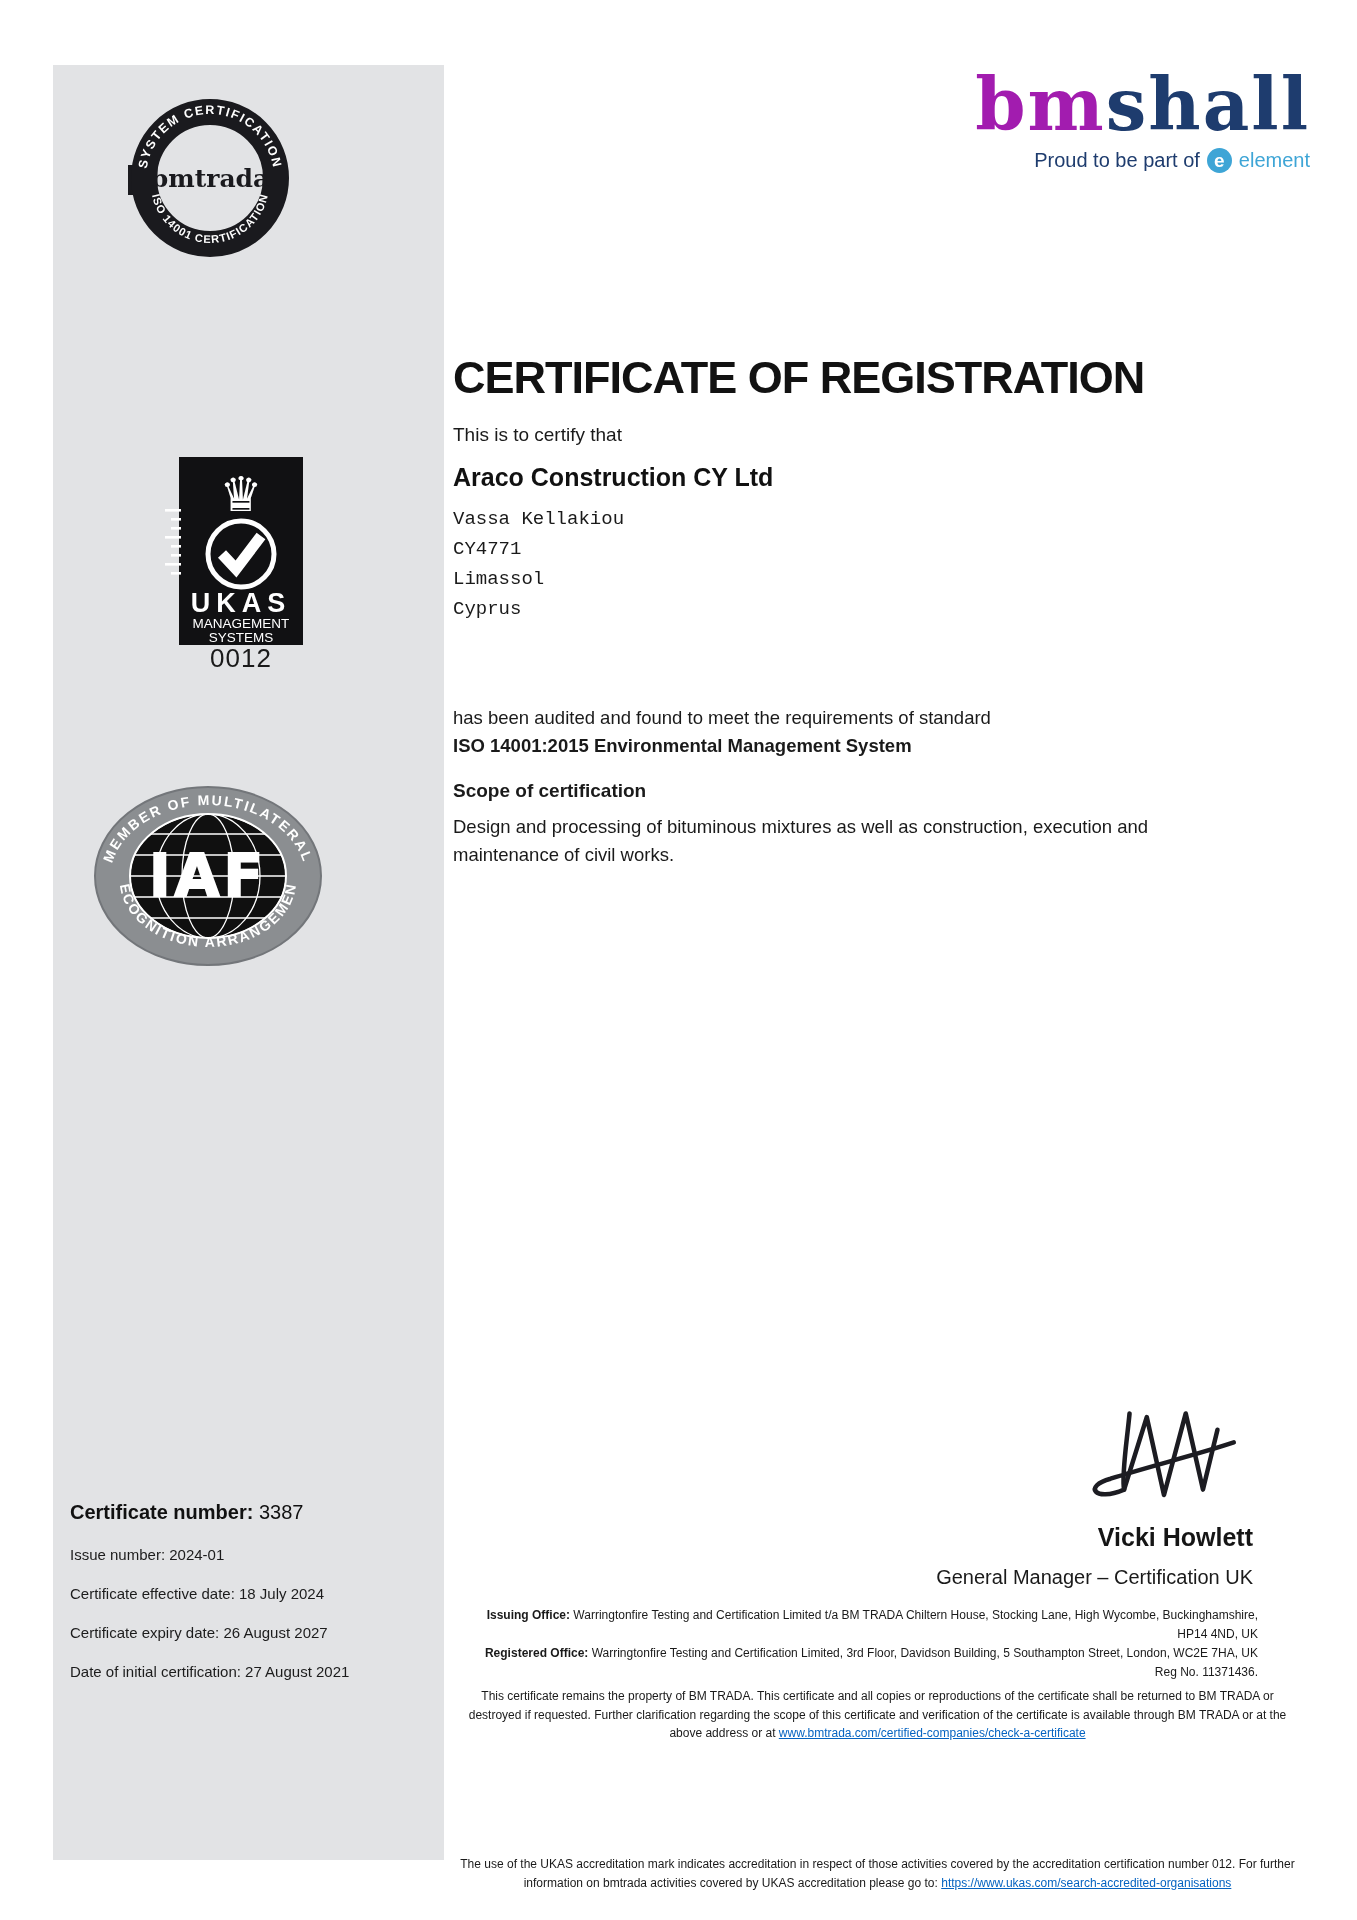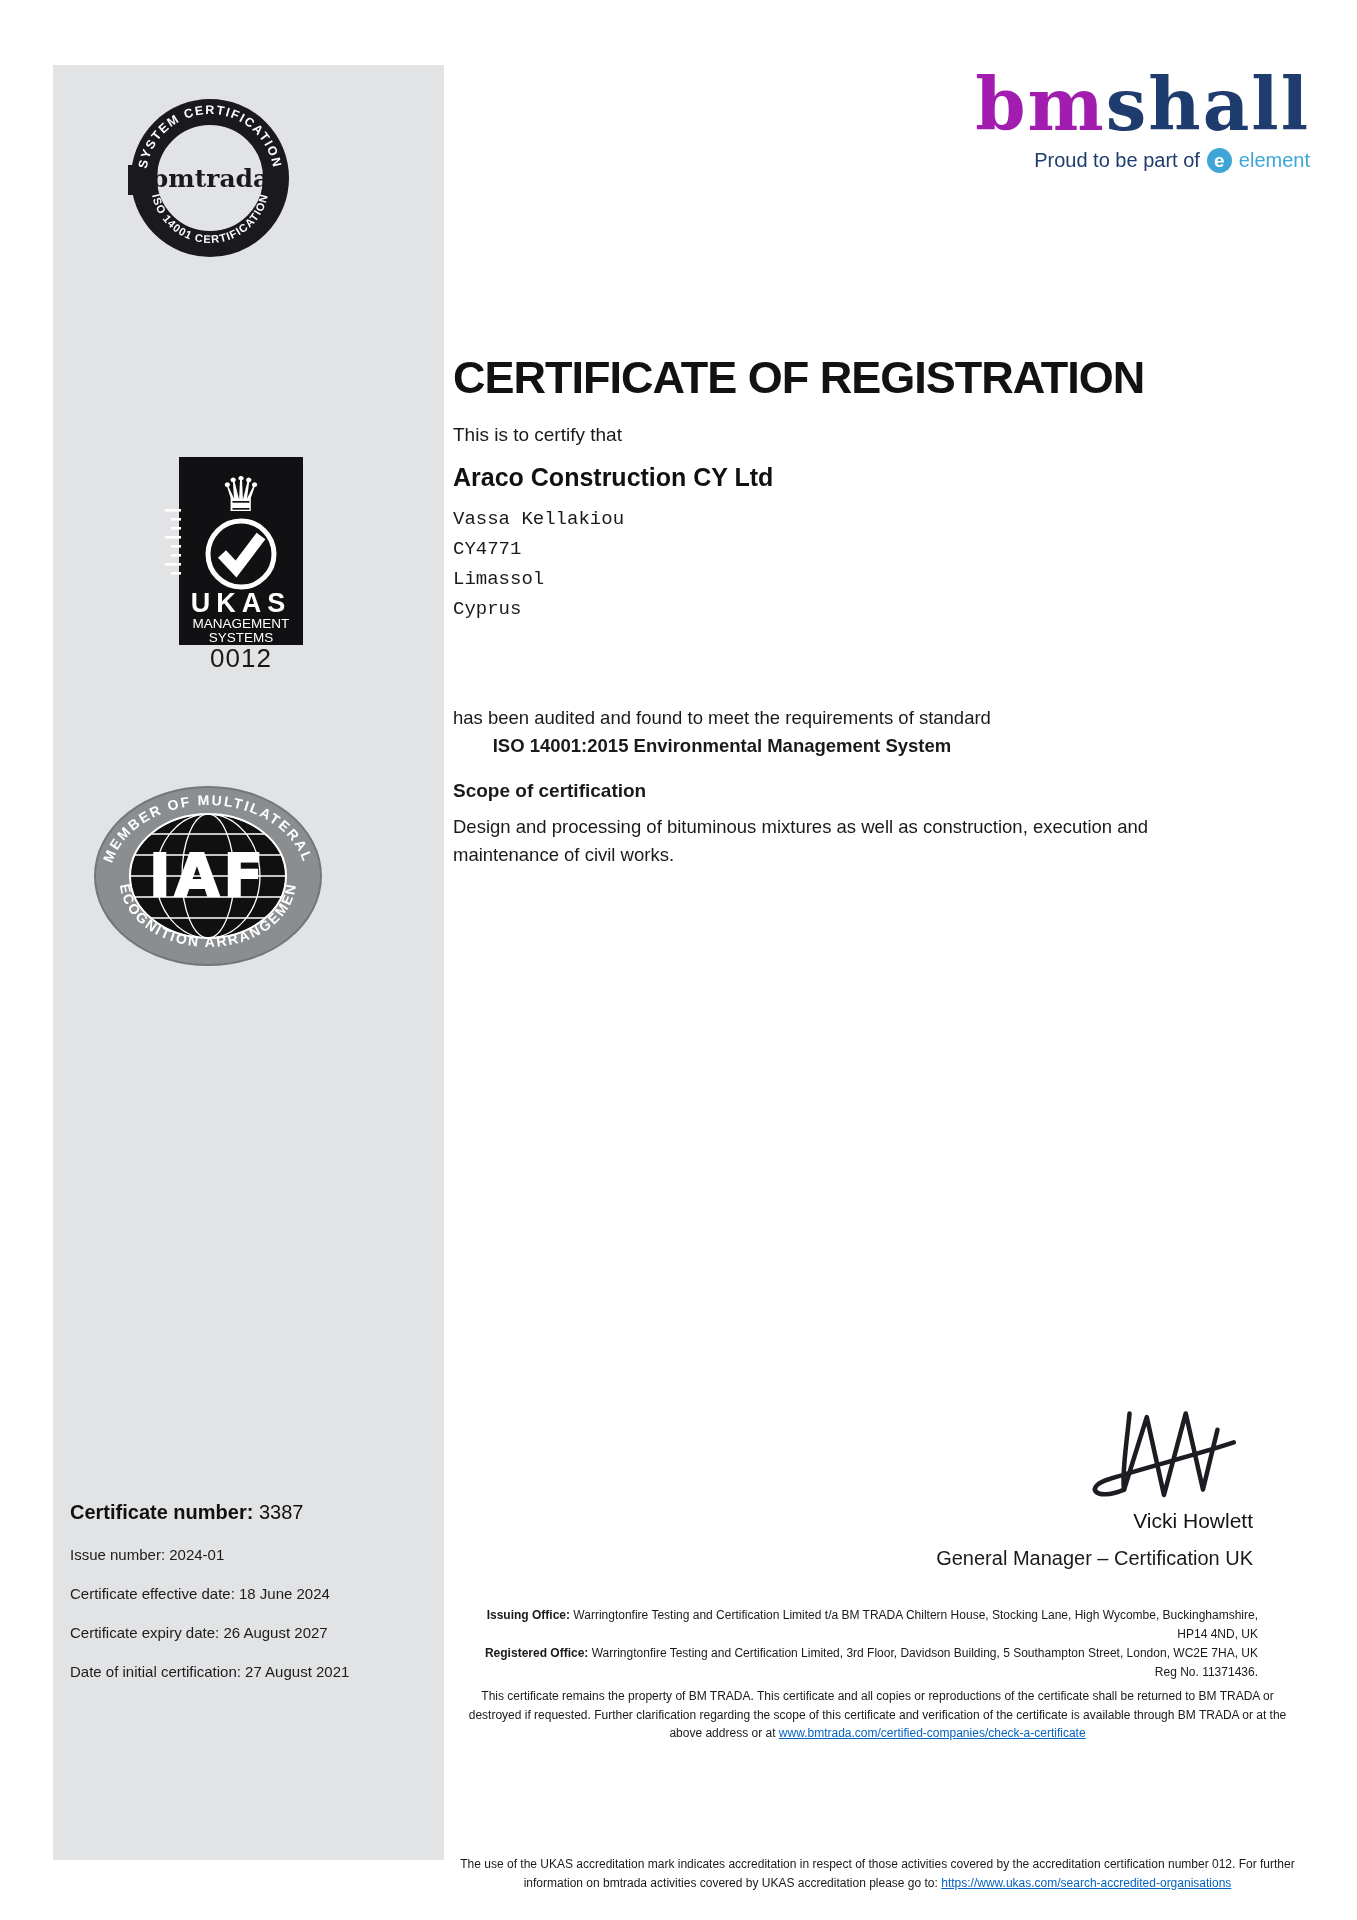--- a/index.html
+++ b/index.html
@@ -34,29 +34,29 @@
   .elem-word{color:#3ea5d6;}
 
   
   .title{position:absolute;left:453px;top:352px;font-size:45px;font-weight:bold;
          letter-spacing:-1px;color:#121212;white-space:nowrap;}
   .certify{position:absolute;left:453px;top:424px;}
   .certify .intro{font-size:19px;}
   .certify .company{margin-top:17px;font-size:25px;font-weight:bold;color:#111;}
   .certify .addr{margin-top:12px;font-size:19px;line-height:30px;font-family:Liberation Mono, monospace;}
   .standard{position:absolute;left:453px;top:704px;font-size:18.5px;line-height:28px;}
-  .standard .std-bold{font-weight:bold;text-align:center;}
+  .standard .std-bold{font-weight:bold;}
   .scope{position:absolute;left:453px;top:780px;width:750px;}
   .scope .scope-head{font-size:19px;font-weight:bold;margin-bottom:11px;}
   .scope .scope-text{font-size:18.5px;line-height:28px;}
 
   
   .sig-block{position:absolute;right:104px;top:1408px;text-align:right;}
   .sig-svg{margin-right:14px;}
-  .sig-name{font-size:21px;font-weight:normal;color:#151515;}
+  .sig-name{margin-top:14px;font-size:25px;font-weight:bold;color:#151515;}
   .sig-role{margin-top:14px;font-size:20px;color:#1a1a1a;}
 
   
   .office-block{position:absolute;right:99px;top:1606px;text-align:right;font-size:12px;
                 line-height:19px;color:#1a1a1a;white-space:nowrap;}
   .office-block b{font-weight:bold;}
   .legal{position:absolute;left:455px;right:57px;text-align:center;font-size:12px;
          line-height:18.5px;color:#1a1a1a;}
   .legal-1{top:1687px;}
   .legal-2{top:1855px;}
@@ -133,21 +133,21 @@
       </text>
       <text x="115" y="115" text-anchor="middle" font-family="DejaVu Sans,sans-serif" font-weight="bold" font-size="58" letter-spacing="4" fill="#ffffff" stroke="#ffffff" stroke-width="2">IAF</text>
     </svg>
 
     <div class="details">
       <div class="detail-big">
         <b>Certificate number:</b>
         <span>3387</span>
       </div>
       <div class="detail-line">Issue number: 2024-01</div>
-      <div class="detail-line">Certificate effective date: 18 June 2024</div>
+      <div class="detail-line">Certificate effective date: 18 July 2024</div>
       <div class="detail-line">Certificate expiry date: 26 August 2027</div>
       <div class="detail-line">Date of initial certification: 27 August 2021</div>
     </div>
   </div>
 
   <div class="brand-top">
     <div class="brand-word">
       <span class="bm">bm</span><span class="trada">shall</span>
     </div>
     <div class="brand-tag">

